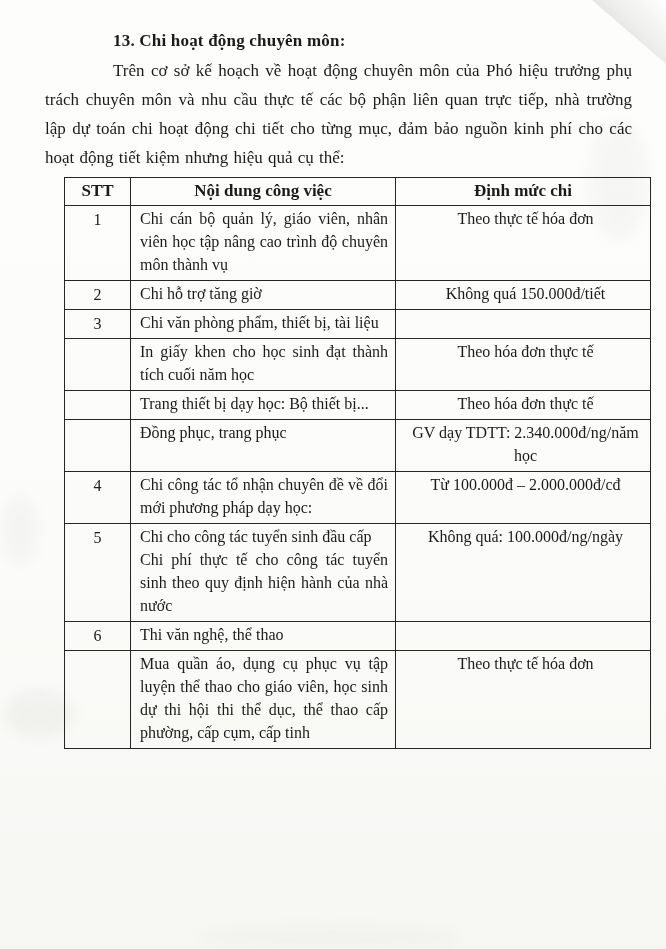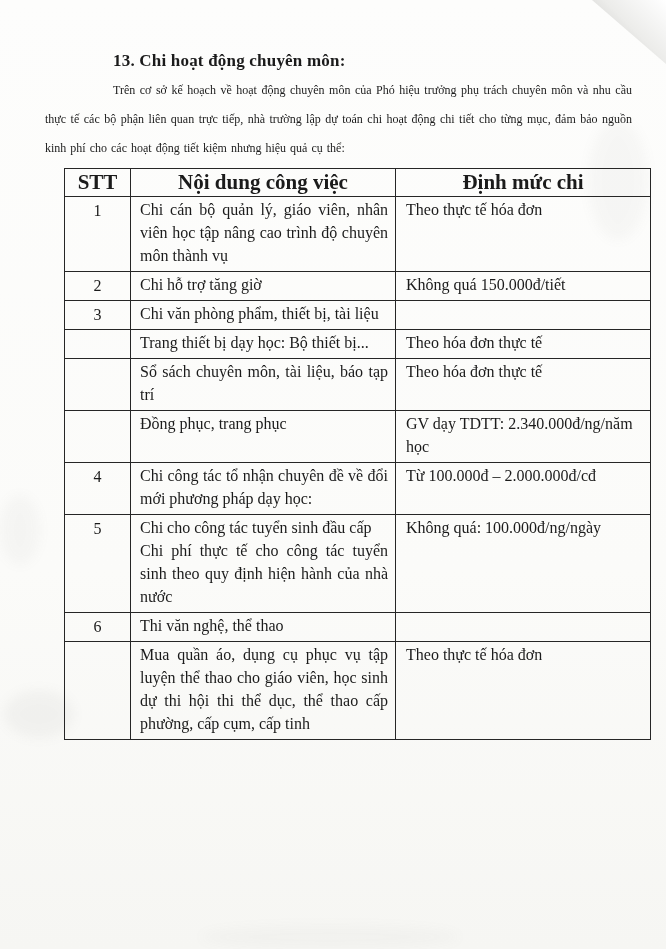--- a/index.html
+++ b/index.html
@@ -54,63 +54,62 @@
   .content {
     position: relative;
     padding: 29px 26px 0 45px;
   }
   .heading {
     margin-left: 68px;
     font-size: 17px;
     line-height: 24px;
     font-weight: bold;
     letter-spacing: 0.2px;
-    margin-top: 20px;
   }
   .intro {
     margin: 3px 8px 5px 0;
     text-align: justify;
     text-indent: 68px;
-    font-size: 12px;
+    font-size: 17px;
     line-height: 29px;
     word-spacing: 1px;
   }
 
   table.expense {
     border-collapse: collapse;
     margin-left: 19px;
     width: 586px;
     table-layout: fixed;
   }
   table.expense th,
   table.expense td {
     border: 1.6px solid #262626;
     vertical-align: top;
     font-size: 16px;
   }
   table.expense th {
-    font-size: 21px;
+    font-size: 17px;
     font-weight: bold;
     text-align: center;
     padding: 2px 2px 3px 2px;
     line-height: 22px;
   }
   td.stt-cell {
     text-align: center;
     padding: 2px 2px;
     line-height: 23px;
   }
   td.content-cell {
     text-align: justify;
     padding: 1px 7px 4px 9px;
     line-height: 23px;
     white-space: pre-line;
   }
   td.limit-cell {
-    text-align: left;
+    text-align: center;
     padding: 1px 5px 4px 10px;
     line-height: 23px;
   }
   col.c-stt     { width: 66px; }
   col.c-content { width: 265px; }
   col.c-limit   { width: 255px; }
 </style>
 </head>
 <body>
 
@@ -156,26 +155,26 @@
             <td class="content-cell">Chi hỗ trợ tăng giờ</td>
             <td class="limit-cell">Không quá 150.000đ/tiết</td>
           </tr>
           <tr>
             <td class="stt-cell">3</td>
             <td class="content-cell">Chi văn phòng phẩm, thiết bị, tài liệu</td>
             <td class="limit-cell"></td>
           </tr>
           <tr>
             <td class="stt-cell"></td>
+            <td class="content-cell">In giấy khen cho học sinh đạt thành tích cuối năm học</td>
+            <td class="limit-cell">Theo hóa đơn thực tế</td>
+          </tr>
+          <tr>
+            <td class="stt-cell"></td>
             <td class="content-cell">Trang thiết bị dạy học: Bộ thiết bị...</td>
-            <td class="limit-cell">Theo hóa đơn thực tế</td>
-          </tr>
-          <tr>
-            <td class="stt-cell"></td>
-            <td class="content-cell">Sổ sách chuyên môn, tài liệu, báo tạp trí</td>
             <td class="limit-cell">Theo hóa đơn thực tế</td>
           </tr>
           <tr>
             <td class="stt-cell"></td>
             <td class="content-cell">Đồng phục, trang phục</td>
             <td class="limit-cell">GV dạy TDTT: 2.340.000đ/ng/năm học</td>
           </tr>
           <tr>
             <td class="stt-cell">4</td>
             <td class="content-cell">Chi công tác tổ nhận chuyên đề về đổi mới phương pháp dạy học:</td>

